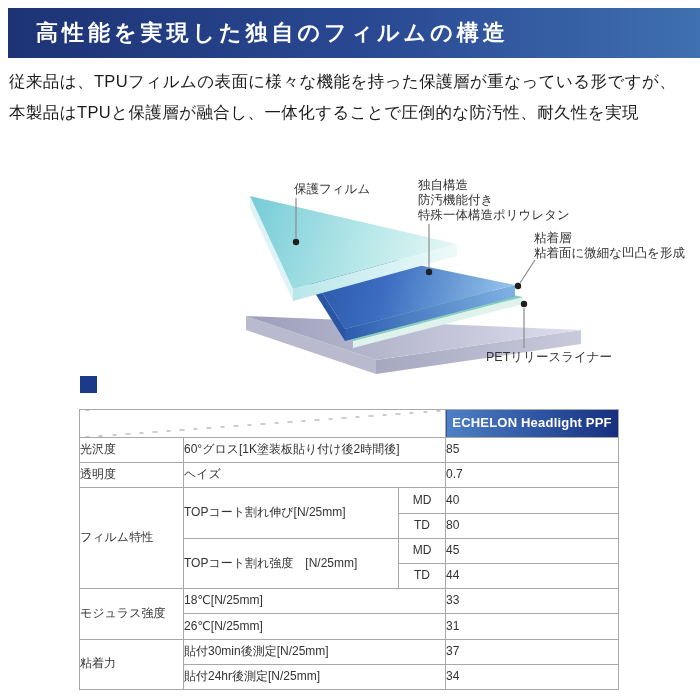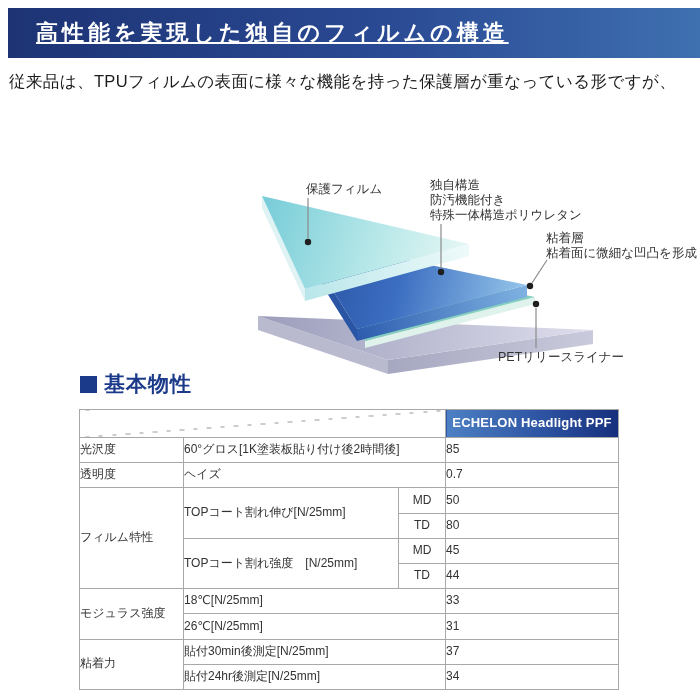--- a/index.html
+++ b/index.html
@@ -10,29 +10,29 @@
   }
   
   .banner{
     position:absolute;left:8px;top:8px;width:692px;height:50px;
     background:linear-gradient(90deg,#1d3374 0%,#2a4a94 55%,#3f70b0 100%);
     display:flex;align-items:center;
   }
   .banner-title{
     font-family:"DejaVu Serif","Liberation Serif",serif;
     color:#ffffff;font-size:22px;letter-spacing:4px;font-weight:600;
-    padding-left:28px;white-space:nowrap;text-decoration:underline;
+    padding-left:28px;white-space:nowrap;
   }
   
   .intro{
     position:absolute;left:9px;top:66px;width:686px;
     font-size:16.5px;line-height:31px;letter-spacing:0.4px;color:#1b1b1b;
   }
   
-  .diagram{position:absolute;left:240px;top:168px;width:460px;height:210px;}
+  .diagram{position:absolute;left:228px;top:168px;width:460px;height:210px;}
   .diagram svg{display:block;}
   .dgm-label{font-size:12.5px;fill:#333333;}
   
   .sec-head{
     position:absolute;left:80px;top:371px;height:26px;
     display:flex;align-items:center;
   }
   .sec-square{width:17px;height:17px;background:#1c3a8a;flex:0 0 auto;}
   .sec-title{
     color:#1c3a8a;font-size:21px;font-weight:bold;margin-left:7px;
@@ -65,20 +65,21 @@
 </style>
 </head>
 <body>
 
 <div class="banner">
   <div class="banner-title">高性能を実現した独自のフィルムの構造</div>
 </div>
 
 <div class="intro">
   <div>従来品は、TPUフィルムの表面に様々な機能を持った保護層が重なっている形ですが、</div>
+  <div>本製品はTPUと保護層が融合し、一体化することで圧倒的な防汚性、耐久性を実現</div>
 </div>
 
 <div class="diagram">
 <svg width="460" height="210" viewBox="240 168 460 210" xmlns="http://www.w3.org/2000/svg">
   <defs>
     <linearGradient id="cyanTop" gradientUnits="userSpaceOnUse" x1="262" y1="200" x2="469" y2="262">
       <stop offset="0" stop-color="#76ccd8"></stop>
           <stop offset="0.55" stop-color="#b6e7e8"></stop>
           <stop offset="1" stop-color="#e8f8f5"></stop>
     </linearGradient>
@@ -147,21 +148,20 @@
   <text class="dgm-label" x="430" y="204">防汚機能付き</text>
   <text class="dgm-label" x="430" y="219">特殊一体構造ポリウレタン</text>
   <text class="dgm-label" x="546" y="242">粘着層</text>
   <text class="dgm-label" x="546" y="257">粘着面に微細な凹凸を形成</text>
   <text class="dgm-label" x="498" y="361">PETリリースライナー</text>
 </svg>
 </div>
 
 <div class="sec-head">
   <div class="sec-square"></div>
-  <div class="sec-title">基本物性</div>
 </div>
 
 <div class="tbl-wrap">
 <table class="props">
   <colgroup>
     <col style="width:104px">
         <col style="width:215px">
         <col style="width:47px">
         <col style="width:173px">
   </colgroup>
@@ -177,21 +177,21 @@
   </tr>
   <tr>
     <td class="cat">透明度</td>
     <td class="prop" colspan="2">ヘイズ</td>
     <td class="val">0.7</td>
   </tr>
   <tr>
     <td class="cat" rowspan="4">フィルム特性</td>
     <td class="prop" rowspan="2">TOPコート割れ伸び[N/25mm]</td>
     <td class="dir">MD</td>
-    <td class="val">50</td>
+    <td class="val">40</td>
   </tr>
   <tr>
     <td class="dir">TD</td>
     <td class="val">80</td>
   </tr>
   <tr>
     <td class="prop" rowspan="2">TOPコート割れ強度　[N/25mm]</td>
     <td class="dir">MD</td>
     <td class="val">45</td>
   </tr>

